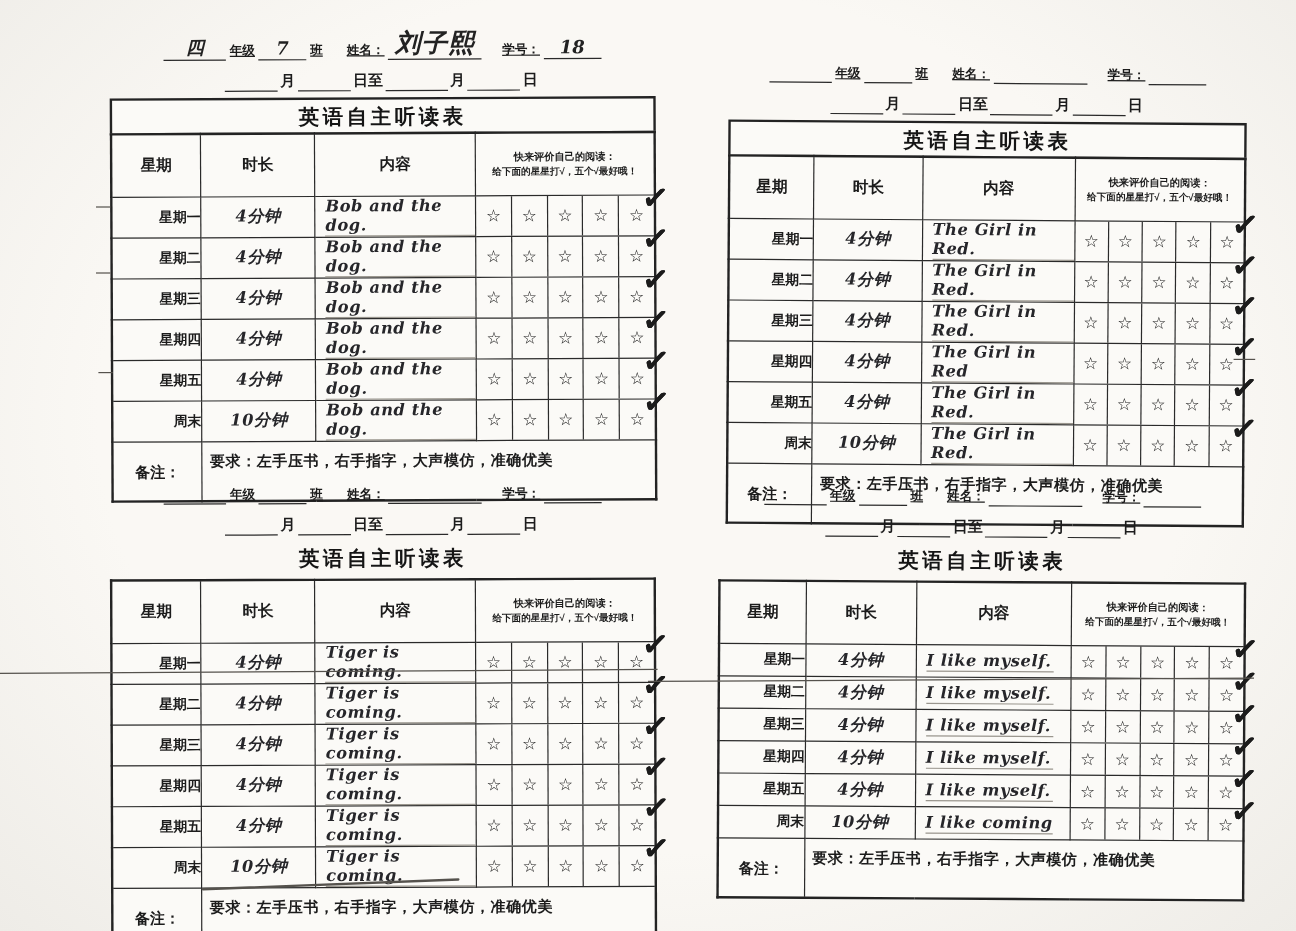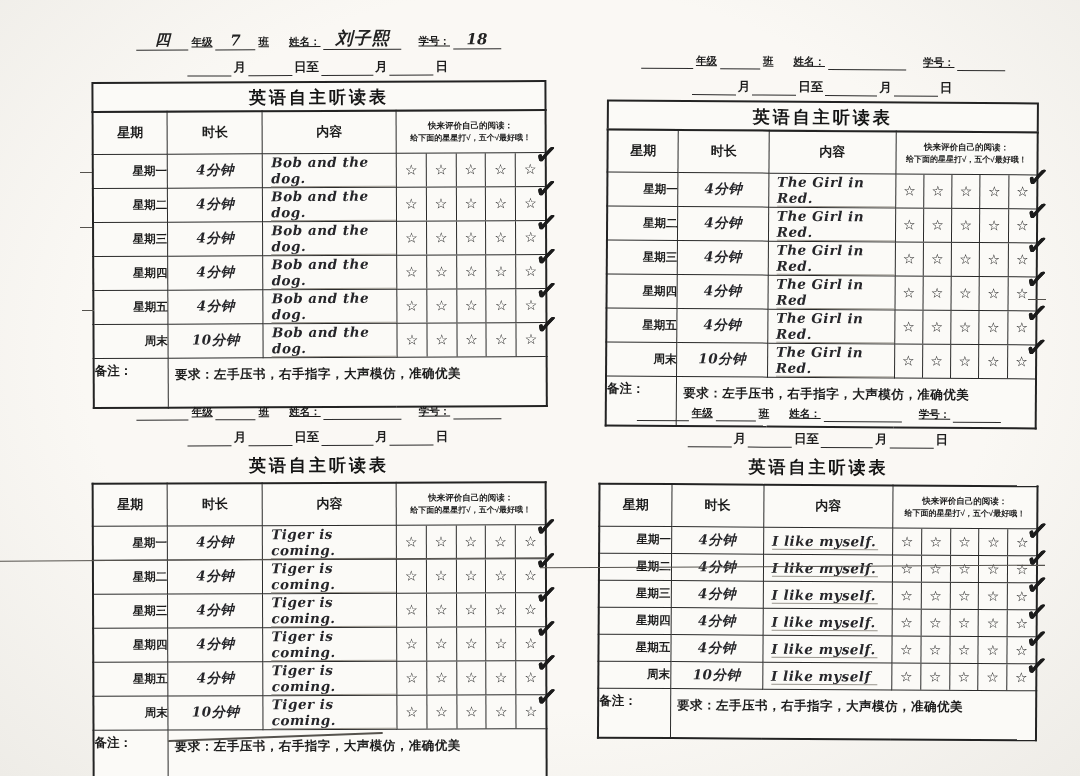--- a/index.html
+++ b/index.html
@@ -28,21 +28,21 @@
     display:inline-block; border-bottom:1.6px solid #2a2a2a;
     position:relative; height:16px; vertical-align:bottom;
   }
   .b-grade { width:52px; } .b-class { width:40px; }
   .b-name { width:78px; } .b-num  { width:48px; }
   .hwv {
     position:absolute; left:0; right:0; bottom:0px; text-align:center;
     font-family:"DejaVu Serif", serif; font-style:italic;
     font-size:15px; font-weight:bold; color:#222;
   }
-  .hwv-name { font-size:17px; letter-spacing:1px; bottom:-1px; }
+  .hwv-name { font-size:21px; letter-spacing:1px; bottom:-1px; }
 
   
   .date-line {
     display:flex; align-items:flex-end; justify-content:center;
     font-size:12.5px; font-weight:bold; white-space:nowrap;
     height:22px; margin-bottom:5px;
   }
   .date-line .lbl { padding:0 2px 0 2px; }
   .b-date { width:44px; height:14px; }
   .b-date-wide { width:52px; height:14px; }
@@ -59,21 +59,21 @@
   
   table.sheet {
     width:100%; border-collapse:collapse; table-layout:fixed;
     background:#fbfaf7; border:2px solid #232323;
   }
   .boxed + table.sheet { margin-top:-2px; }
   table.sheet td { border:1.4px solid #2a2a2a; overflow:visible; }
   .col-week { width:16.5%; } .col-dur { width:21%; }
   .col-con  { width:29.5%; } .col-rate { width:33%; }
 
-  tr.hdr td { height:42px; text-align:center; font-weight:bold; font-size:13px; }
+  tr.hdr td { height:52px; text-align:center; font-weight:bold; font-size:13px; }
   td.ratehdr { padding:2px 1px; }
   .rh1 { font-size:8.5px; font-weight:bold; line-height:1.5; }
   .rh2 { font-size:8px;  font-weight:bold; text-align:center; line-height:1.4; white-space:nowrap; }
 
   tr.row td { height:27px; }
   td.cw { text-align:right; font-weight:bold; font-size:11.5px; }
   td.cd { text-align:center; }
   td.cc { padding-left:8px;margin-top:28px; }
   .hw {
     font-family:"DejaVu Serif", serif; font-style:italic;
@@ -91,21 +91,21 @@
   }
   .sc:first-child { border-left:none; }
   .chk {
     position:absolute; right:-13px; top:-11px;
     font-size:27px; font-weight:bold; color:#1b1b1b;
     transform:rotate(6deg); line-height:1; pointer-events:none;
     text-shadow:0 0 0.5px #1b1b1b;
   }
 
   tr.rem td { height:50px; vertical-align:top; }
-  td.reml { font-weight:bold; font-size:12.5px; padding-top:4px; }
+  td.reml { text-align:center; font-weight:bold; font-size:12.5px; padding-top:17px; }
   td.remt { font-weight:bold; font-size:12.5px; padding:8px 0 0 6px; letter-spacing:0.5px; }
 
   
   #q0 { left:92px;  top:26px;  width:455px; transform:rotate(-0.25deg); }
   #q1 { left:606px; top:46px;  width:432px; transform:rotate(0.4deg); }
   #q2 { left:92px;  top:396px; width:455px; transform:rotate(-0.2deg); }
   #q3 { left:598px; top:398px; width:440px; transform:rotate(0.35deg); }
 
   
   .artifact { position:absolute; background:#55524d; }
@@ -674,21 +674,21 @@
                 <span class="sc">☆</span>
                 <span class="sc">☆</span>
                 <span class="sc">☆</span>
                 <span class="chk">✓</span>
               </div>
             </td>
       </tr>
       <tr class="row">
         <td class="cw">周末</td>
         <td class="cd hw">10分钟</td>
-        <td class="cc"><span class="hw cline">I like myself</span></td>
+        <td class="cc"><span class="hw cline">I like coming</span></td>
         <td class="cr">
               <div class="stars">
                 <span class="sc">☆</span>
                 <span class="sc">☆</span>
                 <span class="sc">☆</span>
                 <span class="sc">☆</span>
                 <span class="sc">☆</span>
                 <span class="chk">✓</span>
               </div>
             </td>

